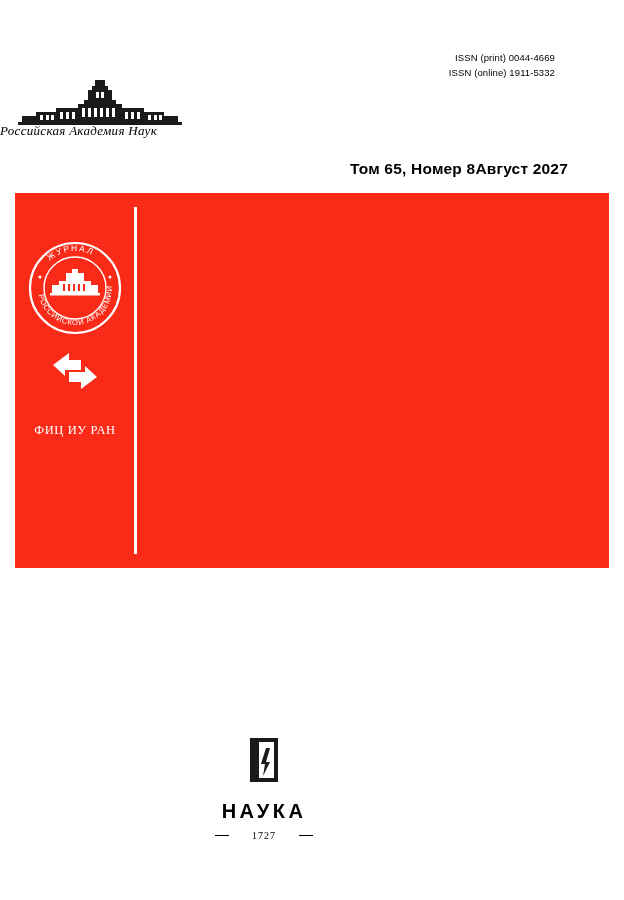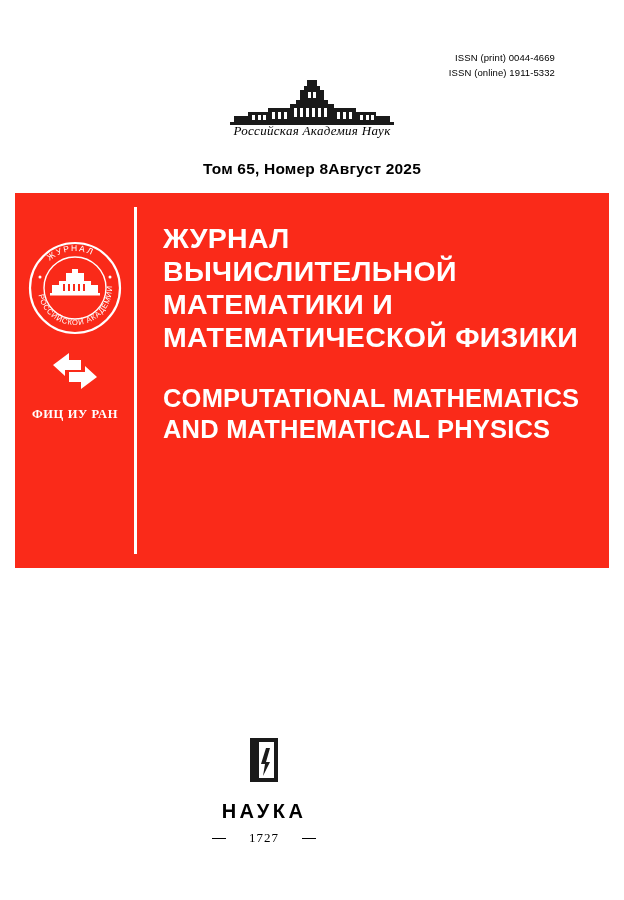--- a/index.html
+++ b/index.html
@@ -28,40 +28,39 @@
   }
 
   
   .ras-emblem {
     position: absolute;
     top: 74px;
     left: 0;
     width: 624px;
     display: flex;
     flex-direction: column;
-    align-items: center;
   }
   .ras-emblem svg { display: block; }
   .ras-caption {
     font-family: "Liberation Serif", serif;
     font-style: italic;
     font-size: 13px;
     color: #000;
     margin-top: -3px;
     letter-spacing: 0.3px;
   }
 
   
   .vol-line {
     position: absolute;
     top: 160px;
     left: 56px;
     right: 56px;
     display: flex;
-    justify-content: center;
+    justify-content: flex-end;
     align-items: baseline;
   }
   .vol-line .vol,
   .vol-line .date {
     font-size: 15.5px;
     font-weight: bold;
     color: #000;
     letter-spacing: 0.2px;
   }
 
@@ -89,24 +88,24 @@
     top: 48px;
     left: 8px;
     width: 104px;
     display: flex;
     flex-direction: column;
     align-items: center;
   }
   .seal { display: block; }
   .arrows-mark { margin-top: 12px; display: block; }
   .ficiu-caption {
-    margin-top: 12px;
+    margin-top: 28px;
     font-family: "Liberation Serif", serif;
     font-size: 12.5px;
-    font-weight: bold;
+    font-weight: normal;
     color: #ffffff;
     letter-spacing: 0.6px;
     white-space: nowrap;
   }
 
   
   .titles {
     position: absolute;
     top: 29px;
     left: 148px;
@@ -144,21 +143,21 @@
   .nauka-name {
     margin-top: 12px;
     font-size: 20px;
     font-weight: bold;
     letter-spacing: 3.5px;
     color: #000;
   }
   .nauka-year {
     margin-top: 7px;
     font-family: "Liberation Serif", serif;
-    font-size: 13px;
+    font-size: 10px;
     letter-spacing: 1px;
     color: #000;
     display: flex;
     align-items: center;
     gap: 23px;
   }
   .nauka-year .dash {
     display: inline-block;
     width: 14px;
     height: 1px;
@@ -216,21 +215,21 @@
         <rect x="154" y="41" width="3" height="5"></rect>
         <rect x="159" y="41" width="3" height="5"></rect>
       </g>
     </svg>
   </span>
   <div class="ras-caption">Российская Академия Наук</div>
 </div>
 
 <div class="vol-line">
   <div class="vol">Том 65, Номер 8</div>
-  <div class="date">Август 2025</div>
+  <div class="date">Август 2027</div>
 </div>
 
 <div class="banner">
   <div class="banner-divider"></div>
 
   <div class="logo-col">
     <span class="seal">
       <svg width="94" height="94" viewBox="0 0 94 94" aria-hidden="true">
         <circle cx="47" cy="47" r="45" fill="none" stroke="#ffffff" stroke-width="2.2"></circle>
         <circle cx="47" cy="47" r="31" fill="none" stroke="#ffffff" stroke-width="1.4"></circle>
@@ -272,22 +271,20 @@
       <svg width="52" height="40" viewBox="0 0 52 40" aria-hidden="true">
         <path d="M4 14 L20 2 L20 9 L32 9 L32 19 L16 19 L16 25 Z" fill="#ffffff"></path>
         <path d="M48 26 L32 38 L32 31 L20 31 L20 21 L36 21 L36 15 Z" fill="#ffffff"></path>
       </svg>
     </span>
 
     <div class="ficiu-caption">ФИЦ ИУ РАН</div>
   </div>
 
   <div class="titles">
-    <h1 class="title-ru">ЖУРНАЛ ВЫЧИСЛИТЕЛЬНОЙ МАТЕМАТИКИ И МАТЕМАТИЧЕСКОЙ ФИЗИКИ</h1>
-    <h2 class="title-en">COMPUTATIONAL MATHEMATICS AND MATHEMATICAL PHYSICS</h2>
   </div>
 </div>
 
 <div class="publisher">
   <span>
     <svg width="40" height="48" viewBox="0 0 40 48" aria-hidden="true">
       <rect x="6" y="2" width="28" height="44" fill="#1a1a1a"></rect>
       <rect x="10" y="6" width="20" height="36" fill="#ffffff"></rect>
       <rect x="10" y="6" width="5" height="36" fill="#1a1a1a"></rect>
       <path d="M22 12 L26 12 L22 26 L26 26 L19 40 L21 28 L17 28 Z" fill="#1a1a1a"></path>

